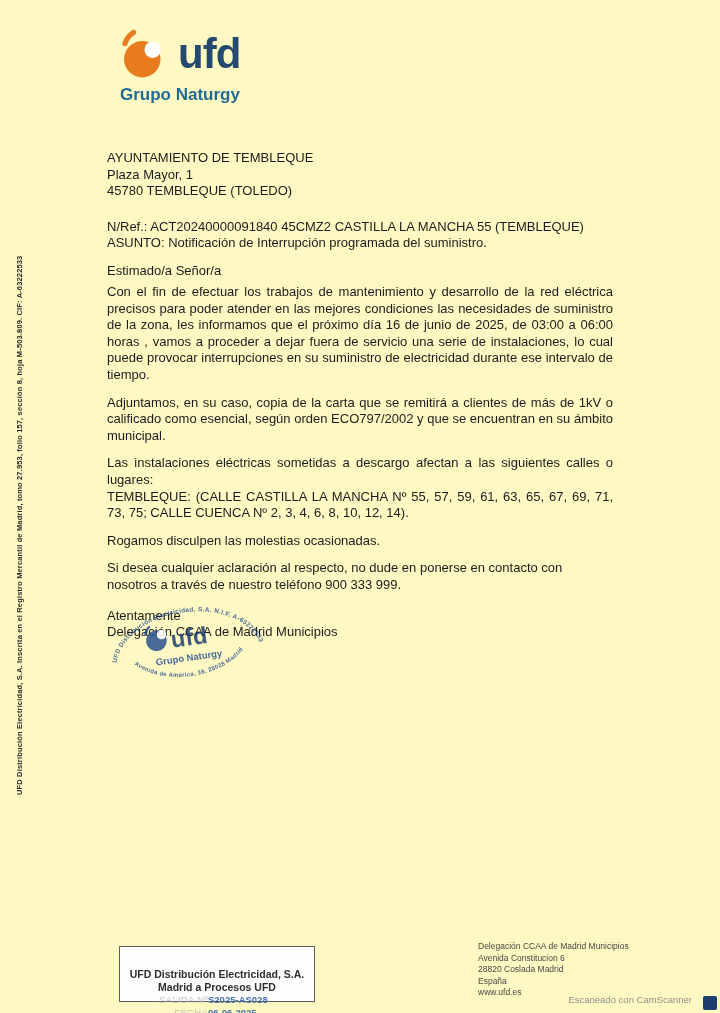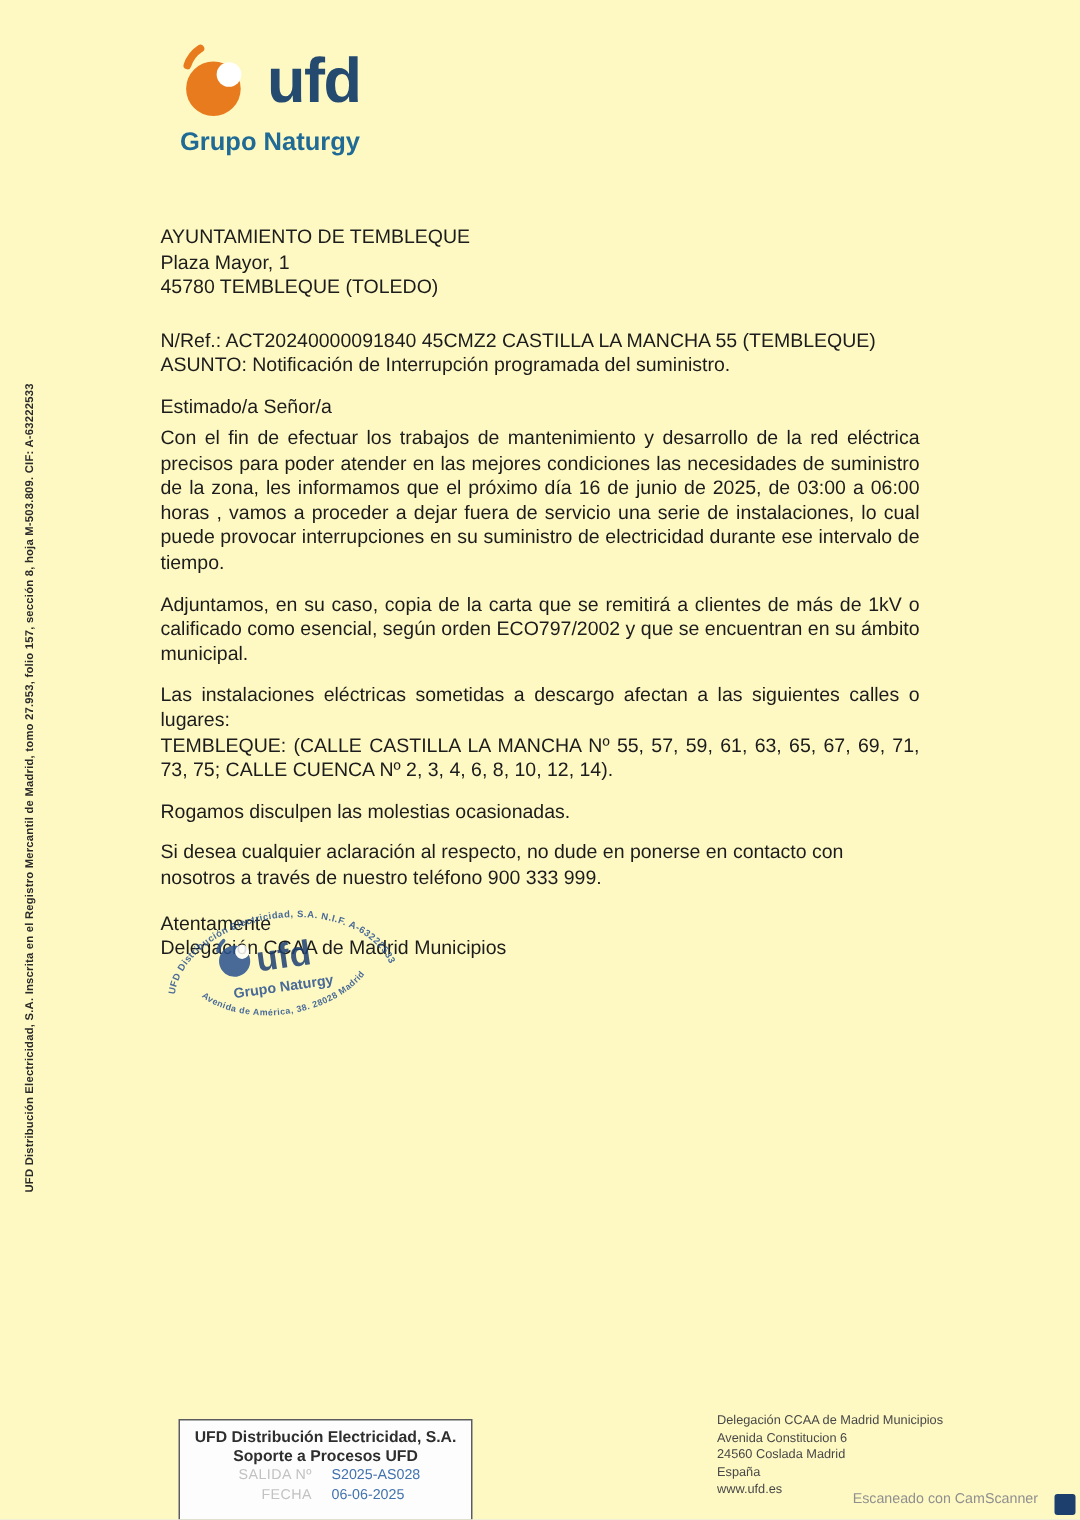--- a/index.html
+++ b/index.html
@@ -25,28 +25,28 @@
   .recipient{line-height:16.5px;margin-bottom:19px;}
   .date-line{margin-bottom:9px;}
   .refs{line-height:16.5px;margin-bottom:11px;}
   .salutation{margin-bottom:5px;}
   .just{text-align:justify;}
   .closing{line-height:16.5px;margin-top:14px;}
   
   .stamp{position:absolute;left:101px;top:594px;width:172px;opacity:.85;transform:rotate(-8deg);}
   
   .fbox{
-    position:absolute;left:119px;top:946px;width:196px;height:68px;
+    position:absolute;left:119px;top:946px;width:196px;height:56px;
     border:1.5px solid #5c5c5c;background:#fdfdfd;box-sizing:border-box;
-    padding-top:5px;text-align:center;
+    padding-top:21px;text-align:center;
   }
   .fbox-company{font-size:10.5px;font-weight:bold;color:#2e2e2e;line-height:13px;}
   .fbox-row{display:flex;font-size:9.5px;line-height:12.5px;}
   .fbox-label{width:88px;text-align:right;color:#c2c2c2;letter-spacing:.3px;}
-  .fbox-value{margin-left:13px;color:#4273ae;font-weight:normal;}
+  .fbox-value{color:#4273ae;font-weight:bold;}
   
   .finfo{position:absolute;left:478px;top:941px;font-size:8.5px;line-height:11.5px;color:#474747;}
   
   .scan-note{position:absolute;right:28px;bottom:8px;font-size:9.5px;color:#8f8f8f;}
   .scan-mark{position:absolute;right:3px;bottom:3px;width:14px;height:14px;background:#1c3f6e;border-radius:2px;}
 </style>
 </head>
 <body>
 
 <div class="page">
@@ -115,35 +115,35 @@
       <path d="M 51 38 A 13 13 0 0 1 56 31" fill="none" stroke="#2A5290" stroke-width="2.8" stroke-linecap="round"></path>
       <circle cx="62" cy="47" r="11.5" fill="#2A5290"></circle>
       <circle cx="68.5" cy="41" r="5.2" fill="#ffffff"></circle>
     </g>
     <text x="78" y="57" font-size="26" font-weight="bold" fill="#1D3F73" font-family="Liberation Sans, sans-serif">ufd</text>
     <text x="95" y="74" font-size="10.5" font-weight="bold" fill="#2A5290" text-anchor="middle" font-family="Liberation Sans, sans-serif">Grupo Naturgy</text>
   </svg>
 
   <div class="fbox">
     <div class="fbox-company">UFD Distribución Electricidad, S.A.</div>
-    <div class="fbox-company">Soporte a Procesos UFD</div>
+    <div class="fbox-company">Madrid a Procesos UFD</div>
     <div class="fbox-row">
       <span class="fbox-label">SALIDA Nº</span>
       <span class="fbox-value">S2025-AS028</span>
     </div>
     <div class="fbox-row">
       <span class="fbox-label">FECHA</span>
       <span class="fbox-value">06-06-2025</span>
     </div>
   </div>
 
   <div class="finfo">
     <div>Delegación CCAA de Madrid Municipios</div>
     <div>Avenida Constitucion 6</div>
-    <div>24560 Coslada Madrid</div>
+    <div>28820 Coslada Madrid</div>
     <div>España</div>
     <div>www.ufd.es</div>
   </div>
 
   <div class="scan-note">Escaneado con CamScanner</div>
   <div class="scan-mark"></div>
 
 </div>
 
 </body></html>

